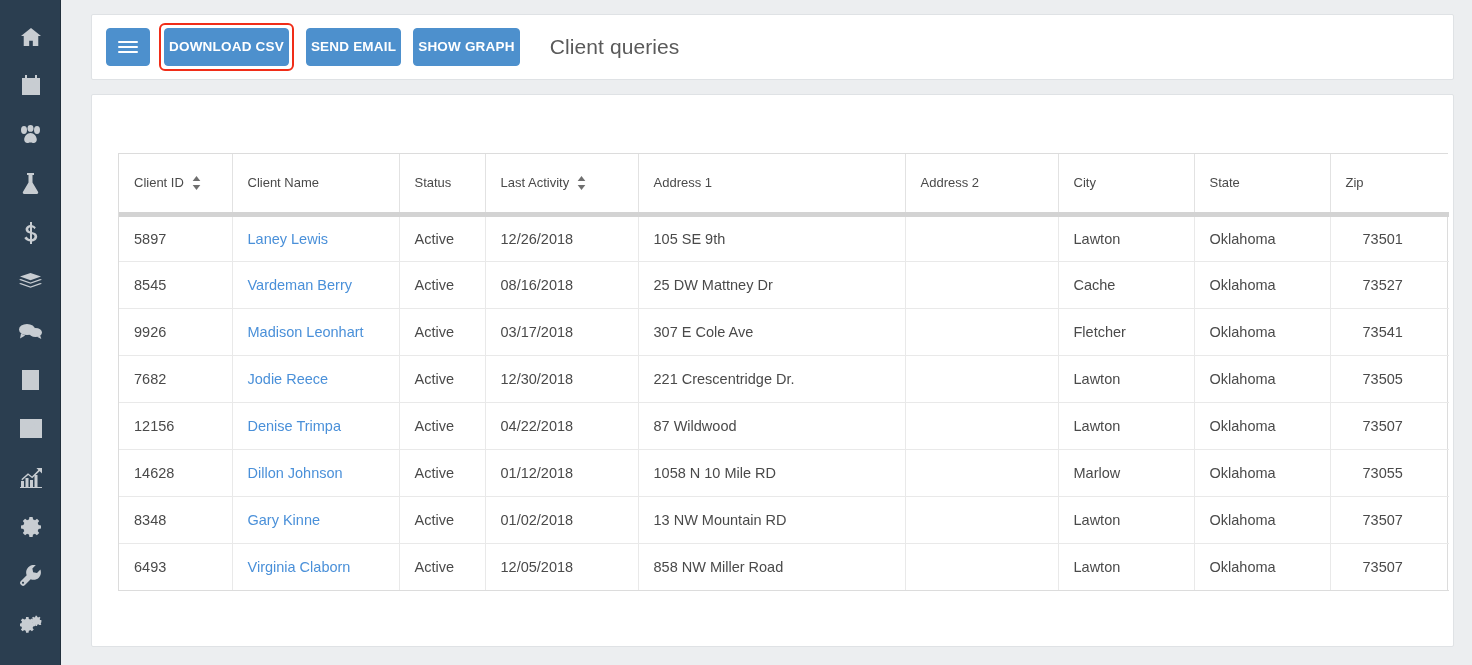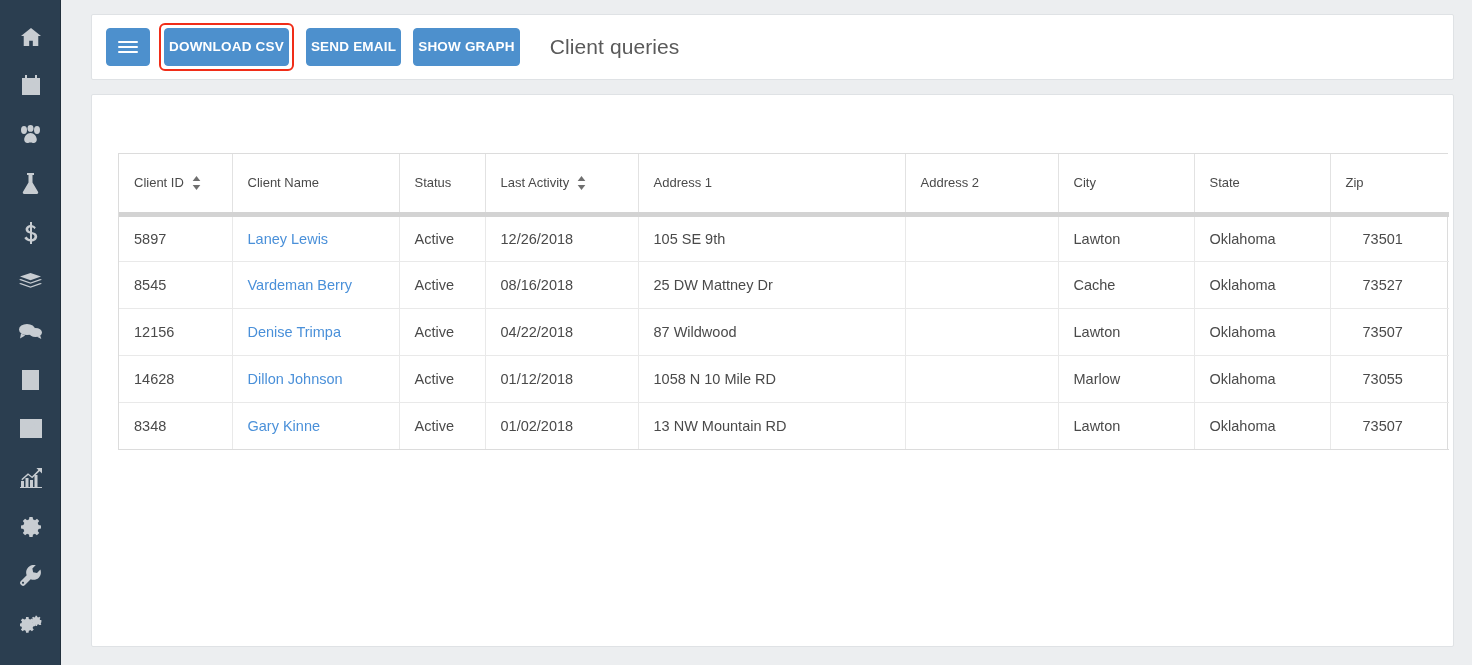--- a/index.html
+++ b/index.html
@@ -430,20 +430,42 @@
                 <td class="name"><a>Vardeman Berry</a></td>
                 <td>Active</td>
                 <td>08/16/2018</td>
                 <td>25 DW  Mattney Dr</td>
                 <td></td>
                 <td>Cache</td>
                 <td>Oklahoma</td>
                 <td>73527</td>
               </tr>
               <tr>
+                <td>9926</td>
+                <td class="name"><a>Madison Leonhart</a></td>
+                <td>Active</td>
+                <td>03/17/2018</td>
+                <td>307  E Cole Ave</td>
+                <td></td>
+                <td>Fletcher</td>
+                <td>Oklahoma</td>
+                <td>73541</td>
+              </tr>
+              <tr>
+                <td>7682</td>
+                <td class="name"><a>Jodie Reece</a></td>
+                <td>Active</td>
+                <td>12/30/2018</td>
+                <td>221  Crescentridge Dr.</td>
+                <td></td>
+                <td>Lawton</td>
+                <td>Oklahoma</td>
+                <td>73505</td>
+              </tr>
+              <tr>
                 <td>12156</td>
                 <td class="name"><a>Denise Trimpa</a></td>
                 <td>Active</td>
                 <td>04/22/2018</td>
                 <td>87  Wildwood</td>
                 <td></td>
                 <td>Lawton</td>
                 <td>Oklahoma</td>
                 <td>73507</td>
               </tr>
@@ -457,20 +479,31 @@
                 <td>Marlow</td>
                 <td>Oklahoma</td>
                 <td>73055</td>
               </tr>
               <tr>
                 <td>8348</td>
                 <td class="name"><a>Gary Kinne</a></td>
                 <td>Active</td>
                 <td>01/02/2018</td>
                 <td>13 NW Mountain RD</td>
+                <td></td>
+                <td>Lawton</td>
+                <td>Oklahoma</td>
+                <td>73507</td>
+              </tr>
+              <tr>
+                <td>6493</td>
+                <td class="name"><a>Virginia Claborn</a></td>
+                <td>Active</td>
+                <td>12/05/2018</td>
+                <td>858 NW Miller Road</td>
                 <td></td>
                 <td>Lawton</td>
                 <td>Oklahoma</td>
                 <td>73507</td>
               </tr>
             </tbody>
         </table>
       </div>
     </div>
 

